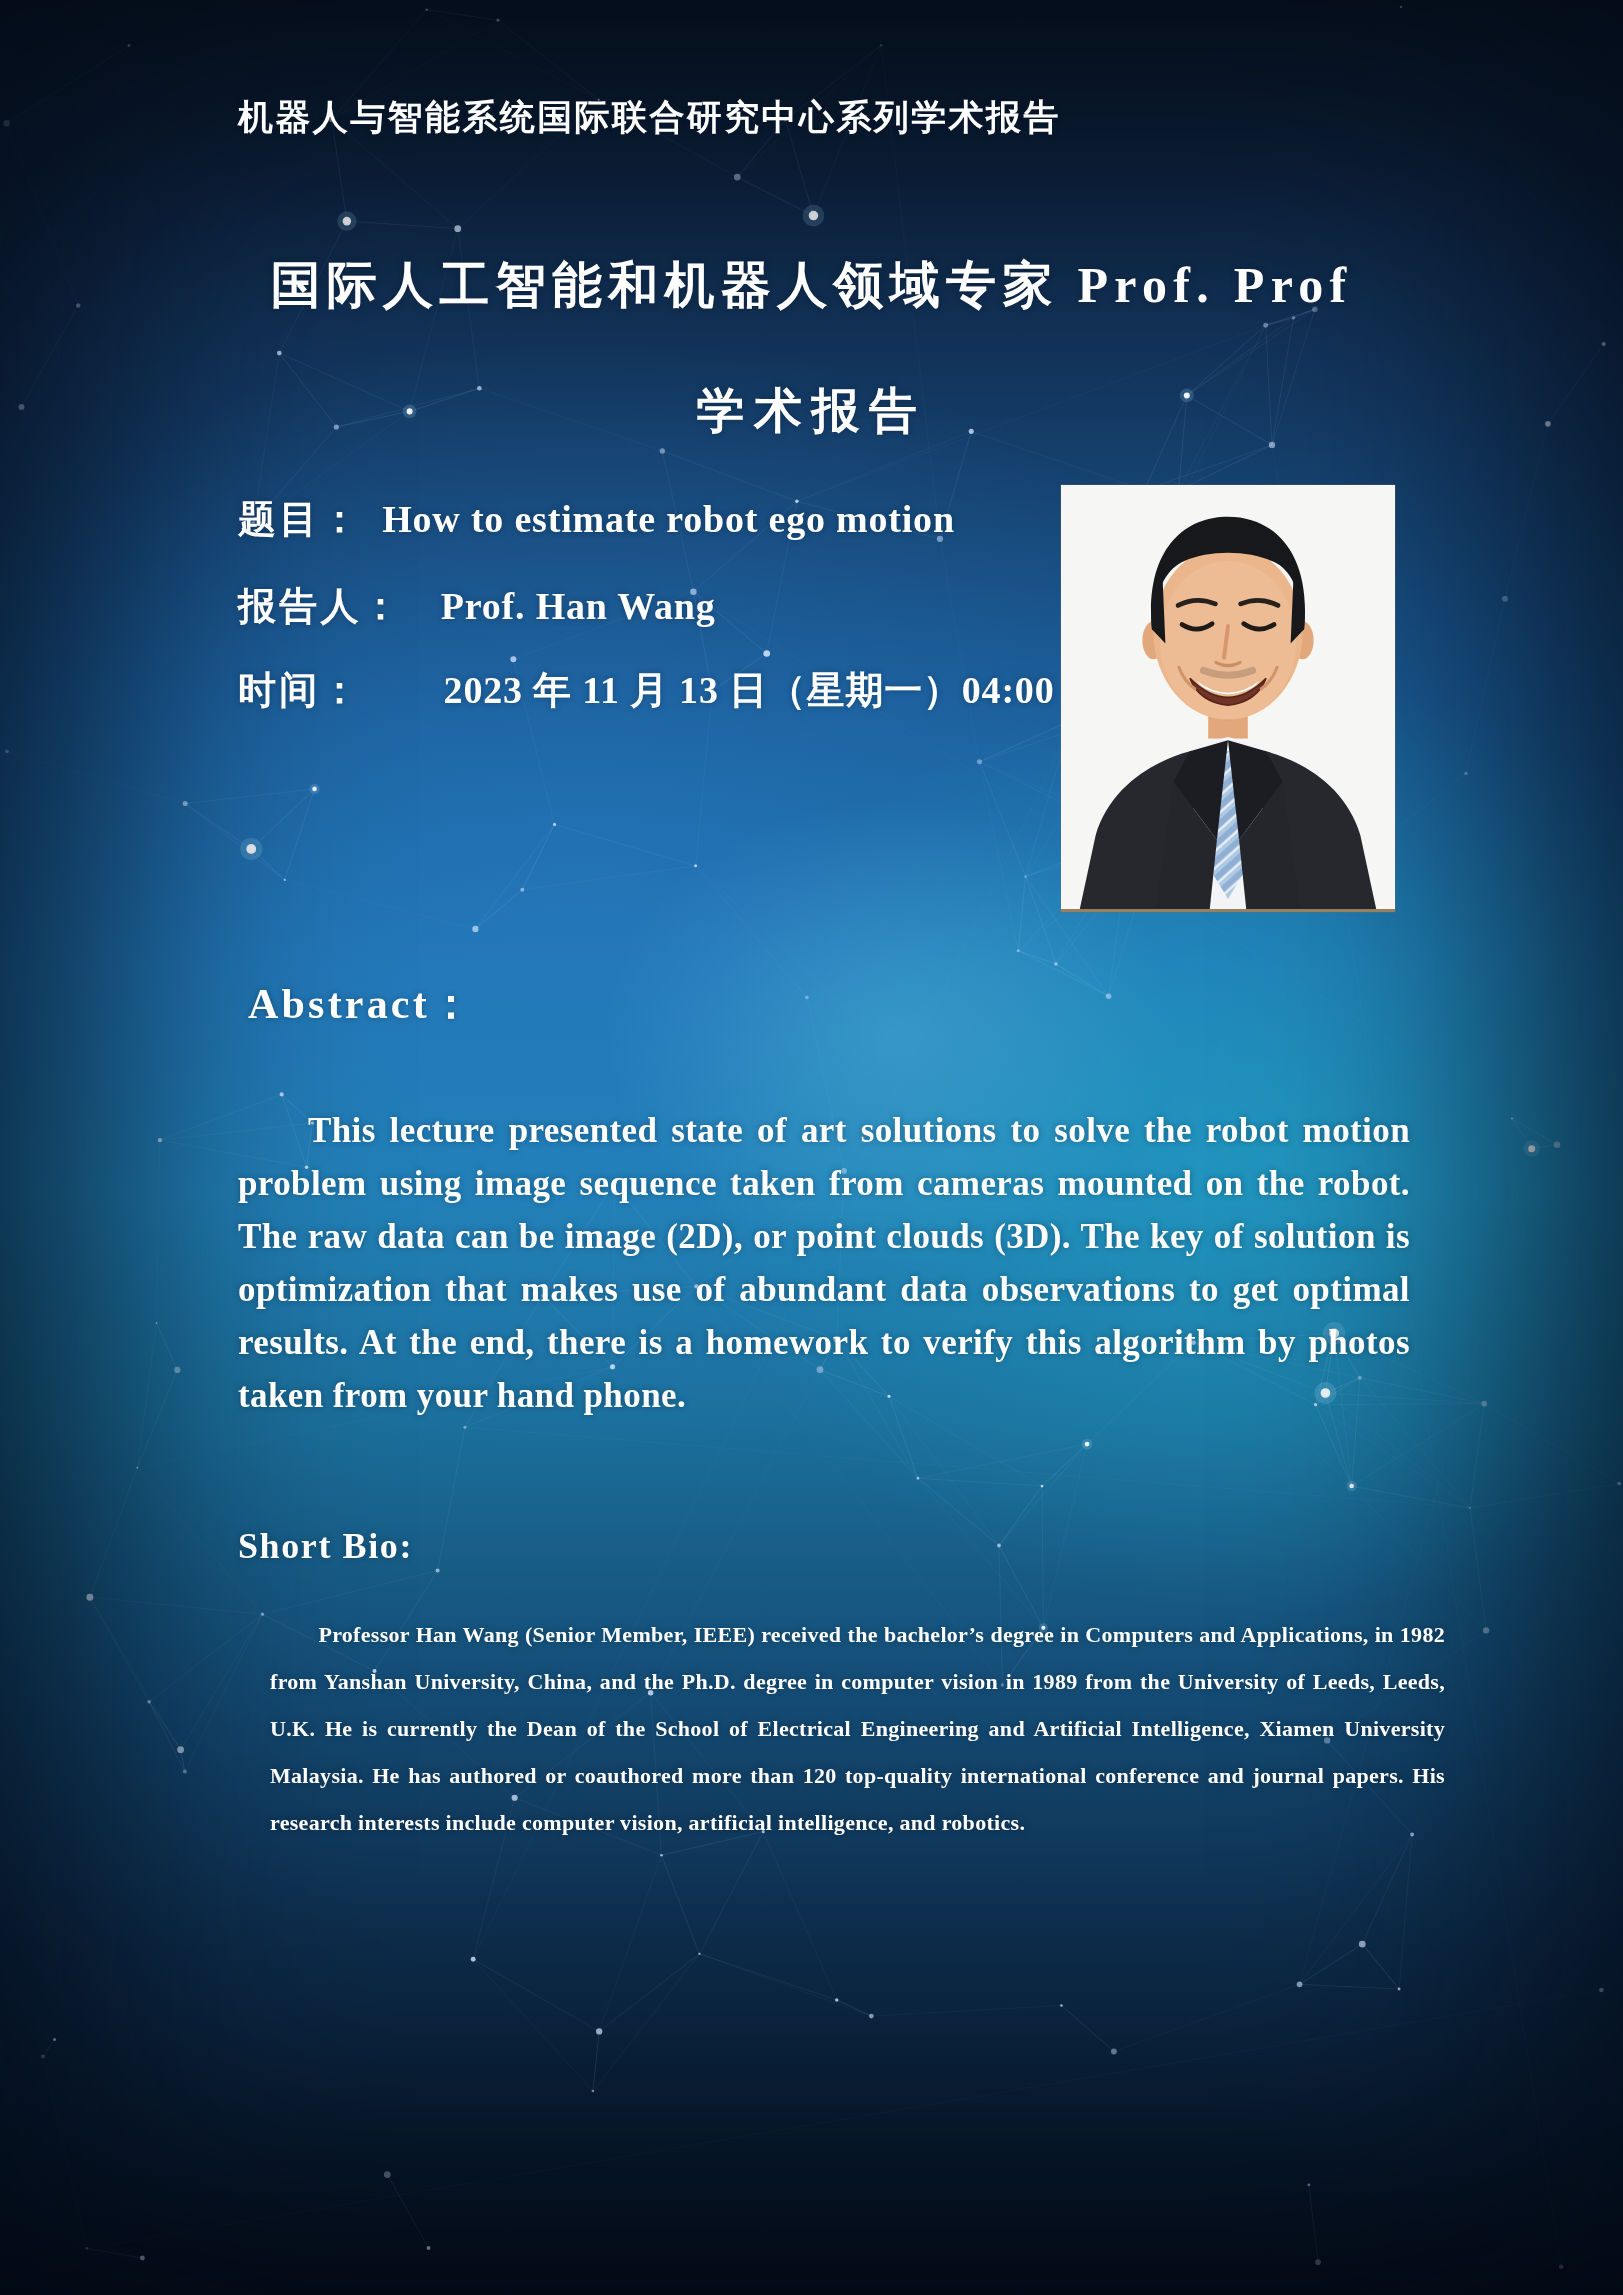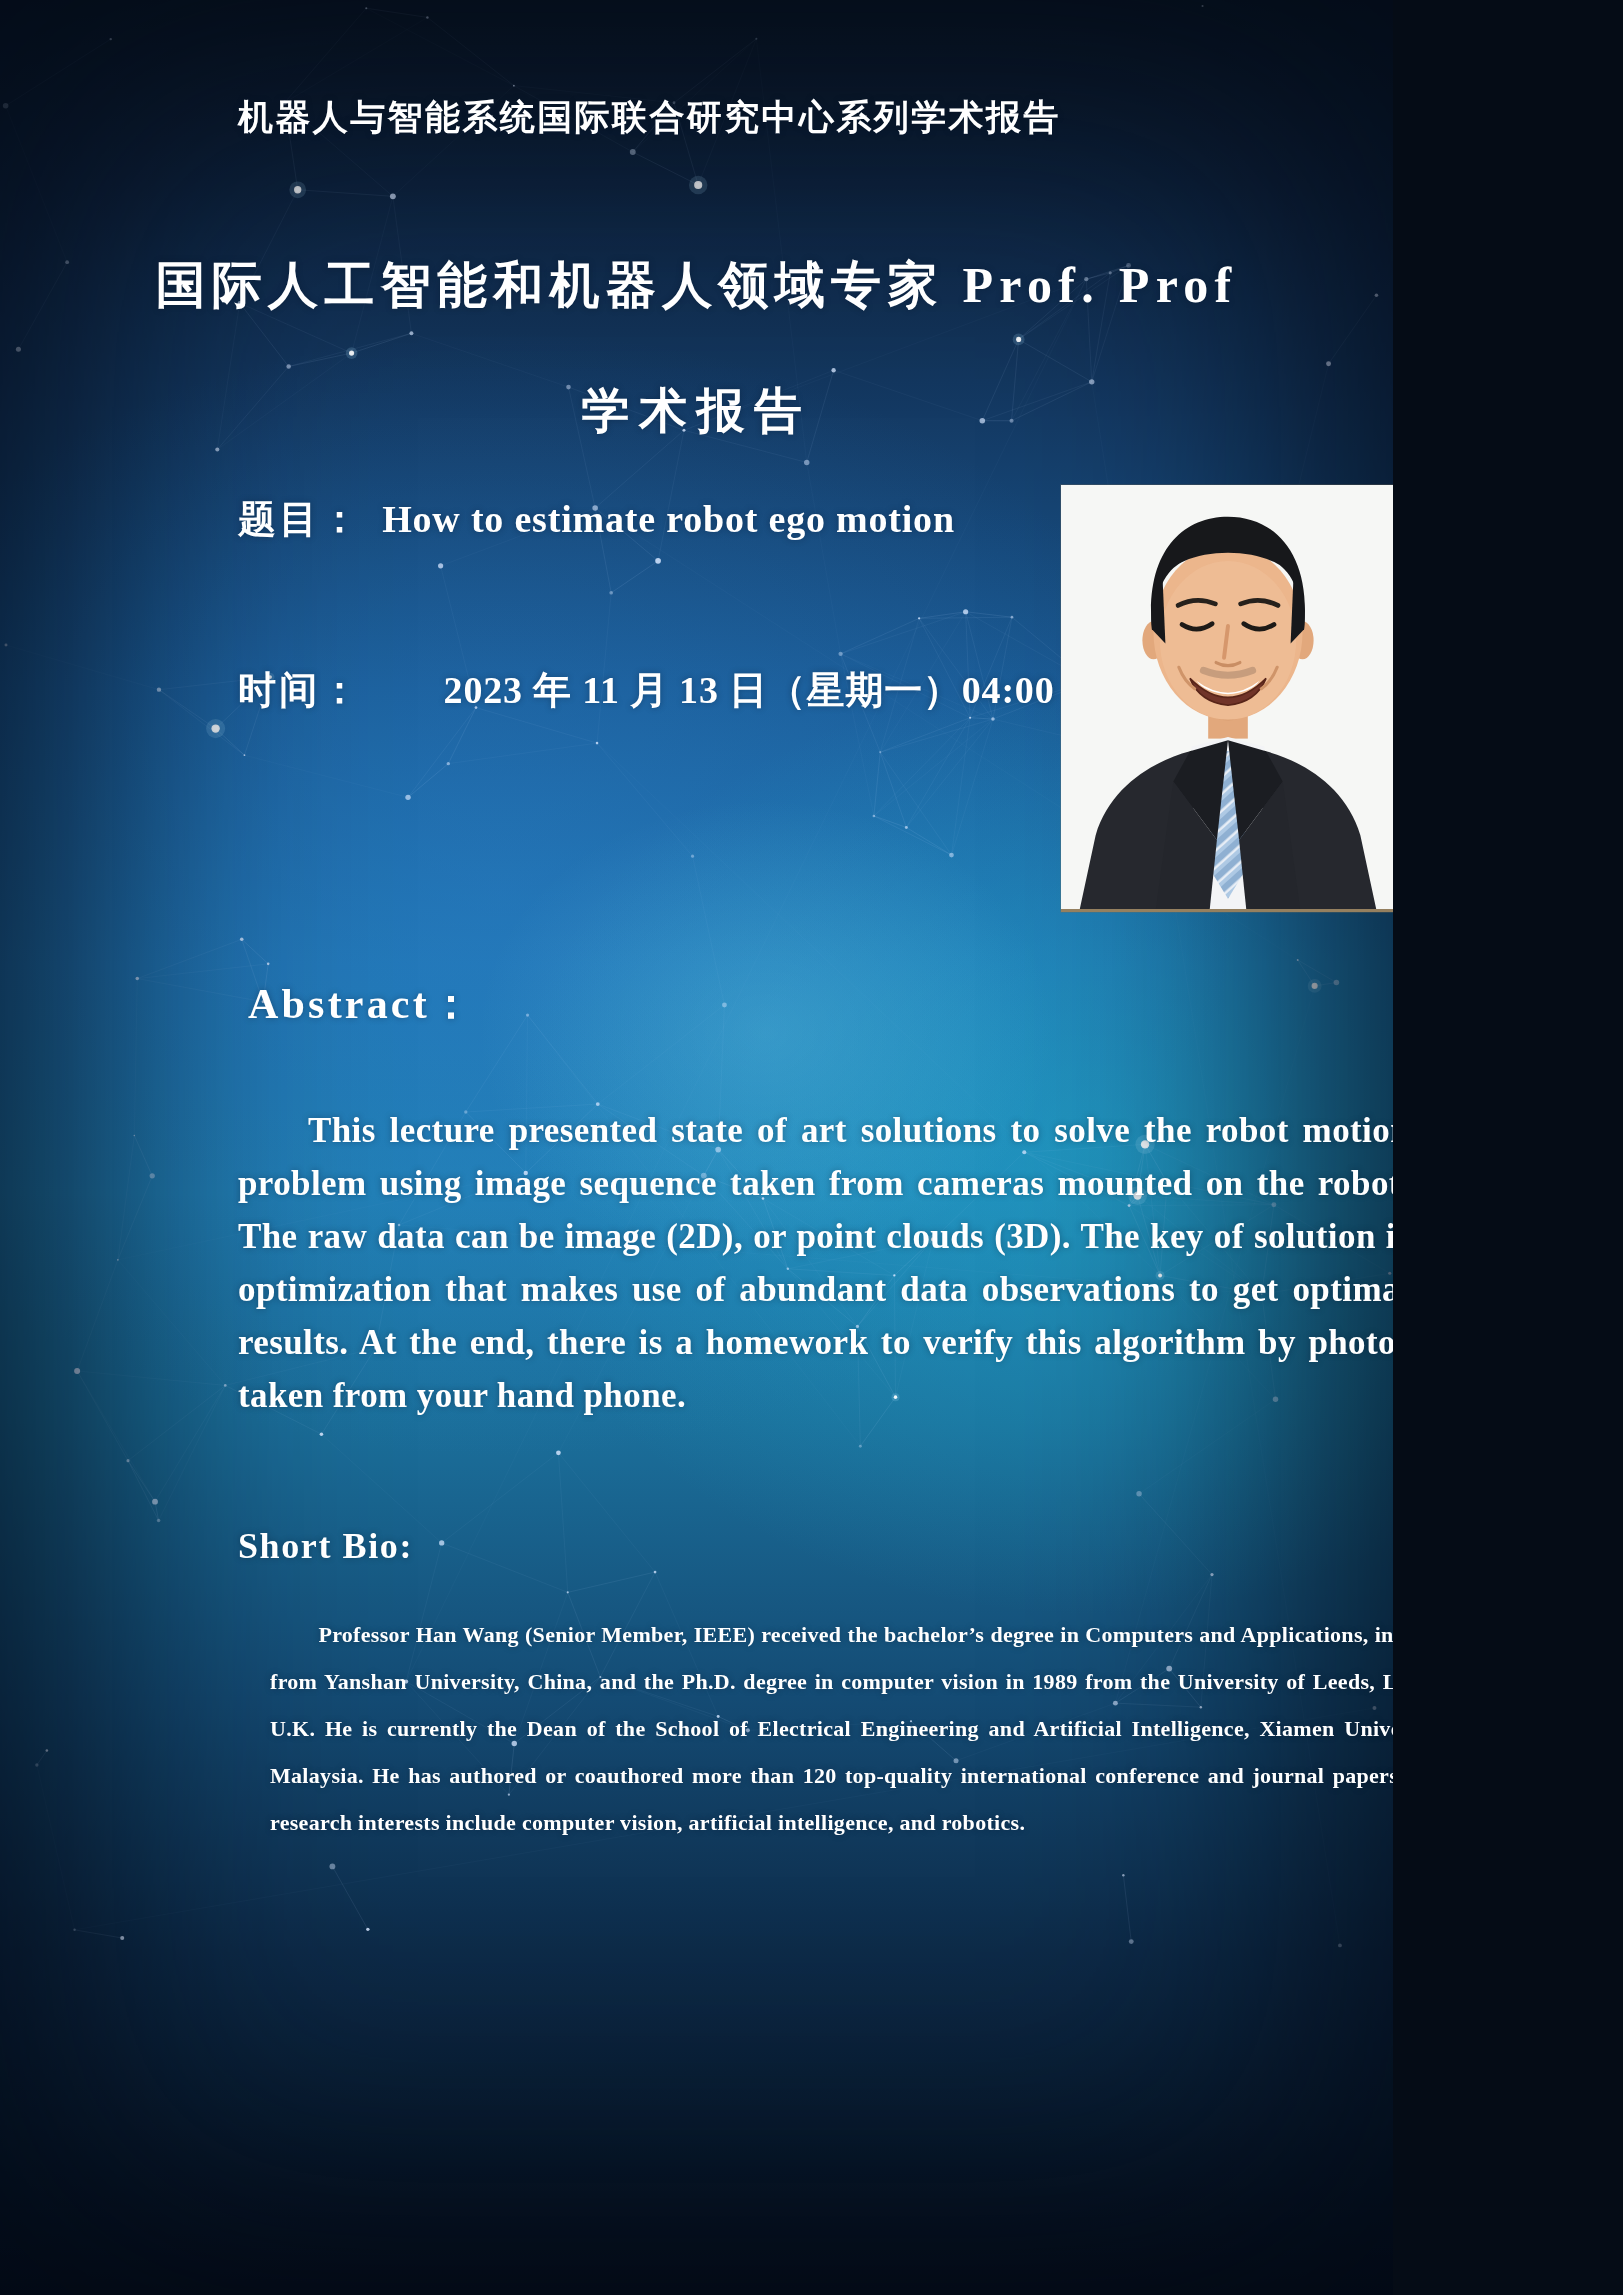--- a/index.html
+++ b/index.html
@@ -1,18 +1,18 @@
 <!DOCTYPE html>
 <html style="font-size:12.7px"><head>
 <meta charset="utf-8">
 <style>
   html,body{margin:0;padding:0;background:#050c16;}
   .page{
     position:relative;
-    width:1393px;height:2295px;
+    width:1623px;height:2295px;
     overflow:hidden;
     font-family:"Liberation Serif","DejaVu Serif",serif;
     color:#ffffff;
     background:
       radial-gradient(412px 333px at 55% 45%, rgba(130,225,245,0.22), rgba(130,225,245,0) 70%),
       radial-gradient(808px 650px at 78% 50%, rgba(32,172,202,0.50), rgba(32,172,202,0) 72%),
       radial-gradient(991px 753px at 36% 39%, rgba(42,128,202,0.40), rgba(42,128,202,0) 75%),
       linear-gradient(180deg,
         #0a1828 0%, #0e2440 8%, #143a64 18%, #1a5a94 30%,
         #2075b2 42%, #2180b4 52%, #1b6f9b 62%, #144b74 74%,
@@ -495,20 +495,23 @@
 
   <div class="txt series-header">机器人与智能系统国际联合研究中心系列学术报告</div>
 
   <div class="txt main-title">国际人工智能和机器人领域专家 Prof. Prof</div>
 
   <div class="txt sub-title">学术报告</div>
 
   <div class="detail-row gap-md txt" style="top:498px">
     <span class="label">题目：</span><span class="value">How to estimate robot ego motion</span>
   </div>
+  <div class="detail-row gap-sm txt" style="top:585px">
+    <span class="label">报告人：</span><span class="value">Prof. Han Wang</span>
+  </div>
   <div class="detail-row gap-lg txt" style="top:669px">
     <span class="label">时间：</span><span class="value">2023 年 11 月 13 日（星期一）04:00</span>
   </div>
 
   <div class="photo-frame">
     <svg viewBox="0 0 422 535" preserveAspectRatio="xMidYMid slice">
       <defs>
         <pattern id="tiestripe" patternUnits="userSpaceOnUse" width="16" height="16" patternTransform="rotate(48)">
           <rect width="16" height="16" fill="#aec9e4"></rect>
           <rect width="8" height="16" fill="#8fb0d2"></rect>

